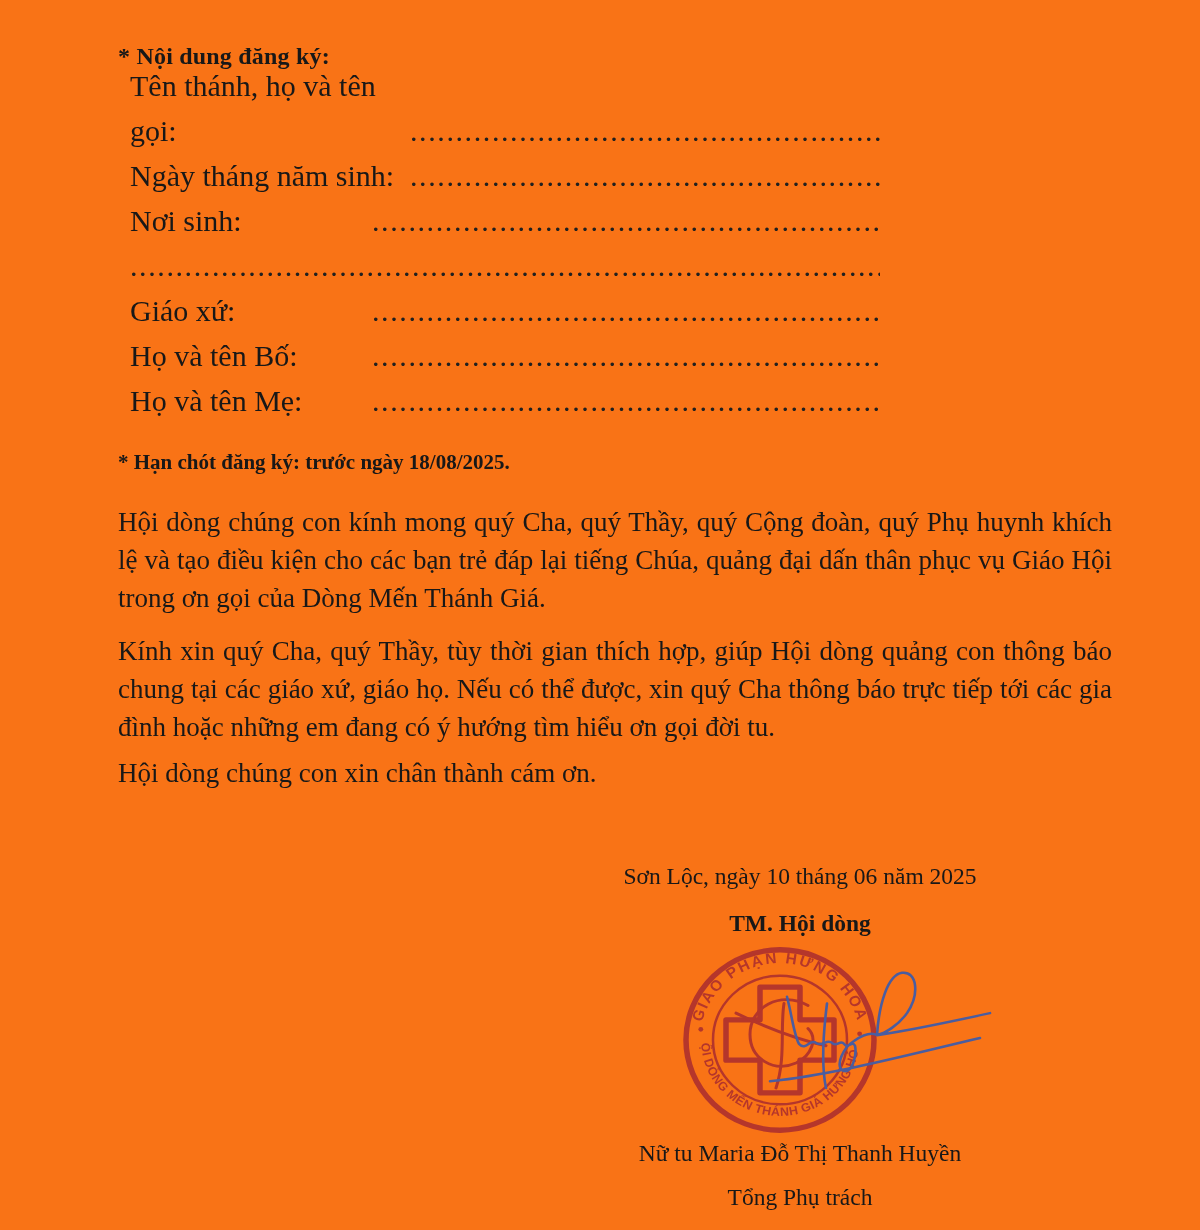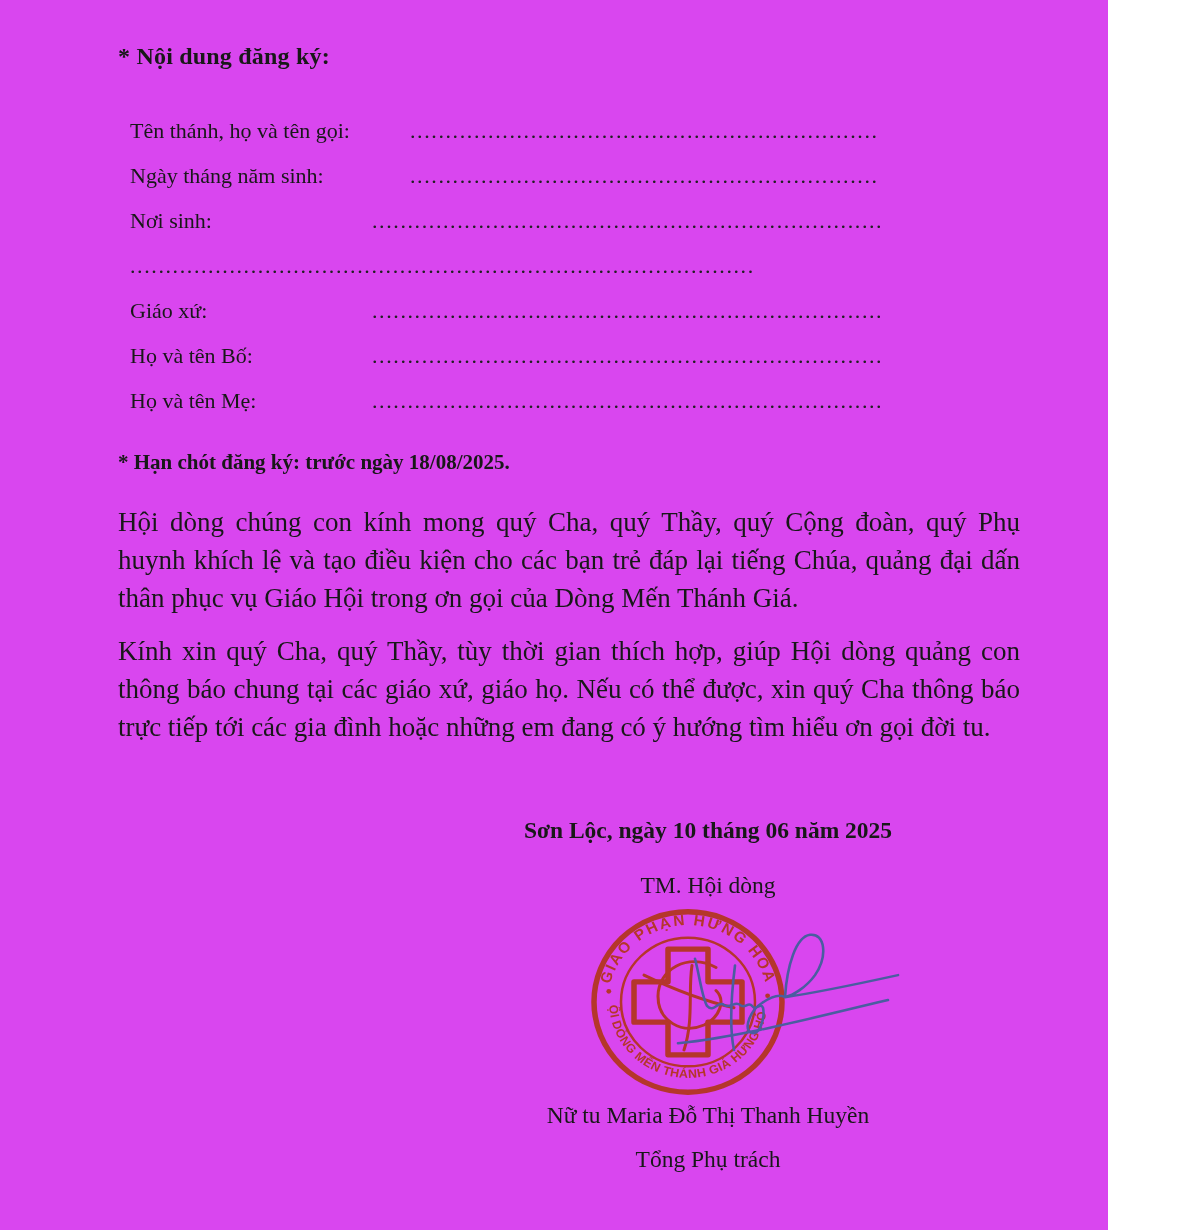--- a/index.html
+++ b/index.html
@@ -1,35 +1,35 @@
 <!DOCTYPE html>
 <html><head>
 <meta charset="utf-8">
 <style>
   html,body{margin:0;padding:0;background:#ffffff;}
   .page{
     position:relative;
-    width:1108px;height:1230px;
-    background:#d946ef;
+    width:1200px;height:1230px;
+    background:#f97316;
     font-family:"Liberation Serif", serif;
     color:#181818;
     overflow:hidden;
   }
   .content{padding:43px 88px 0 118px;}
 
   .section-heading{
     font-size:24px;font-weight:bold;letter-spacing:.2px;
     margin:0 0 38px 0;
   }
 
   .form{width:762px;}
   .form .row{
     display:flex;align-items:flex-end;
     height:45px;line-height:45px;
-    font-size:22px;
+    font-size:30px;
     padding-left:12px;
   }
   .form .row .label{flex:none;width:242px;}
   .form .row:nth-child(1) .label,
   .form .row:nth-child(2) .label{width:280px;}
   .form .row .dots{
     flex:1;overflow:hidden;white-space:nowrap;
     letter-spacing:1.6px;color:#202020;
   }
 
@@ -45,22 +45,22 @@
   .para.p1{margin-top:26px;}
   .para.p2{margin-top:15px;}
   .para.p3{margin-top:8px;text-align:left;}
 
   .sign-block{
     width:440px;
     margin:69px 92px 0 auto;
     text-align:center;
     font-size:23.5px;
   }
-  .place-date{margin:16px;line-height:30px;font-weight:bold;}
-  .tm{margin:25px 0 0 0;line-height:30px;font-weight:normal;}
+  .place-date{margin:16px;line-height:30px;}
+  .tm{margin:17px 0 0 0;line-height:30px;font-weight:bold;}
   .stamp-svg{display:block;margin:6px auto 0 auto;}
   .signer-name{margin:2px 0 0 0;line-height:30px;}
   .signer-title{margin:14px 0 0 0;line-height:30px;}
 </style>
 </head>
 <body>
 
 <div class="page">
   <div class="content">
 
@@ -93,20 +93,21 @@
       <div class="row">
         <span class="label">Họ và tên Mẹ:</span>
         <span class="dots">........................................................................................</span>
       </div>
     </div>
 
     <p class="deadline">* Hạn chót đăng ký: trước ngày 18/08/2025.</p>
 
     <p class="para p1">Hội dòng chúng con kính mong quý Cha, quý Thầy, quý Cộng đoàn, quý Phụ huynh khích lệ và tạo điều kiện cho các bạn trẻ đáp lại tiếng Chúa, quảng đại dấn thân phục vụ Giáo Hội trong ơn gọi của Dòng Mến Thánh Giá.</p>
     <p class="para p2">Kính xin quý Cha, quý Thầy, tùy thời gian thích hợp, giúp Hội dòng quảng con thông báo chung tại các giáo xứ, giáo họ. Nếu có thể được, xin quý Cha thông báo trực tiếp tới các gia đình hoặc những em đang có ý hướng tìm hiểu ơn gọi đời tu.</p>
+    <p class="para p3">Hội dòng chúng con xin chân thành cám ơn.</p>
 
     <div class="sign-block">
       <p class="place-date">Sơn Lộc, ngày 10 tháng 06 năm 2025</p>
       <p class="tm">TM. Hội dòng</p>
 
       <svg class="stamp-svg" width="440" height="192" viewBox="0 0 440 200" preserveAspectRatio="none">
 
         <g transform="translate(100,0)">
           <g fill="none" stroke-linejoin="round" stroke-linecap="round" stroke="#b5362b">
             <circle cx="100" cy="100" r="94" stroke-width="5.5"></circle>

